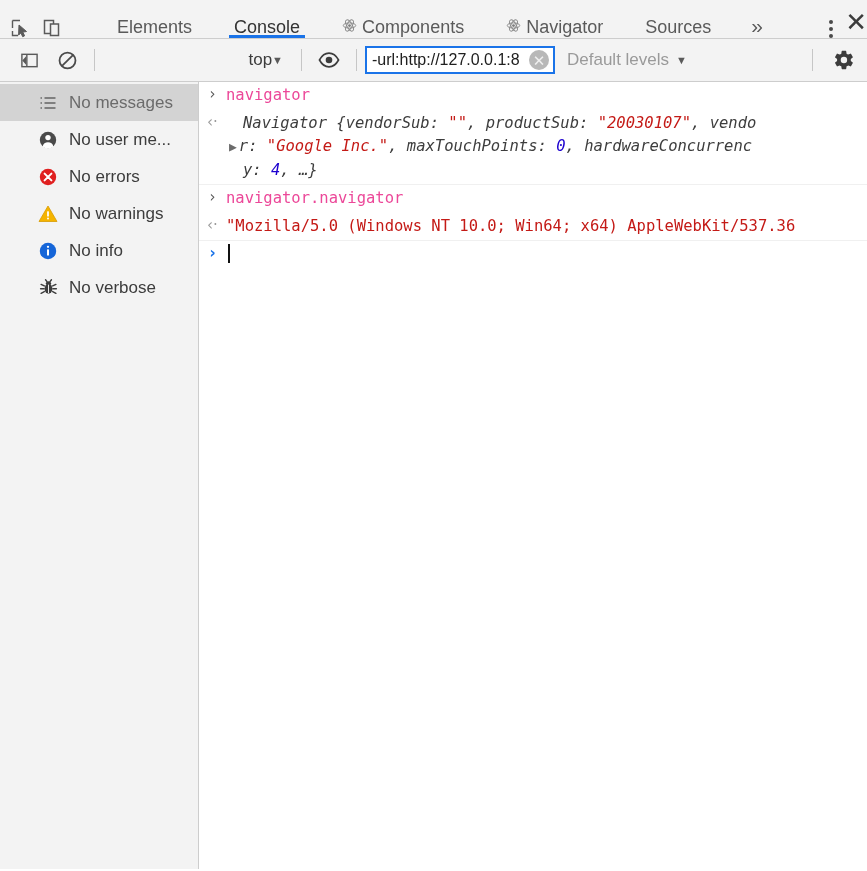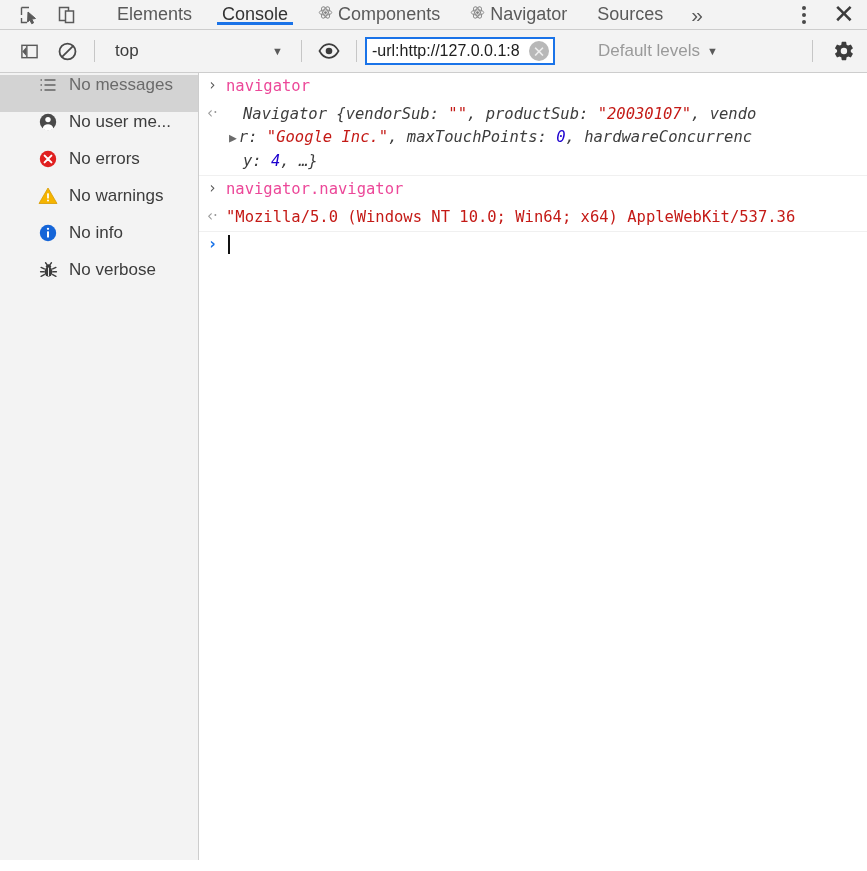--- a/index.html
+++ b/index.html
@@ -5,25 +5,26 @@
   * { box-sizing: border-box; margin: 0; padding: 0; }
   html, body {
     width: 867px; height: 871px;
     background: #ffffff;
     font-family: "Liberation Sans", sans-serif;
     overflow: hidden;
   }
 
   
   .tabbar {
-    height: 30px;
+    height: 39px;
     background: #f3f3f3;
     border-bottom: 1px solid #cdcdcd;
     display: flex;
-    align-items: center;
+    align-items: flex-end;
+    gap: 12px;
   }
   .tb-iconbtn {
     width: 38px;
     display: flex; align-items: center; justify-content: center;
     color: #5a5a5a;
   }
   .tb-iconbtn:first-child { margin-left: 10px; }
   .tb-sep {
     width: 1px; background: #c6c6c6;
     margin: 9px 7px 9px 8px;
@@ -71,21 +72,21 @@
   }
   .ct-btn {
     width: 38px; height: 43px;
     display: flex; align-items: center; justify-content: center;
     color: #5a5a5a;
   }
   .ct-btn:first-child { margin-left: 10px; }
   .ct-sep { width: 1px; height: 22px; background: #c6c6c6; margin: 0 8px; flex: 0 0 1px; }
   .ctx-select {
     width: 190px; height: 43px;
-    display: flex; align-items: center; justify-content: space-between;
+    display: flex; align-items: center; justify-content: flex-end;
     padding: 0 10px 0 12px;
     font-size: 17px; color: #3c3c3c;
   }
   .caret { font-size: 11px; color: #5a5a5a; }
   .filterbox {
     width: 190px; height: 28px;
     border: 2px solid #1a73e8;
     background: #fff;
     display: flex; align-items: center;
     padding: 0 0 0 5px;
@@ -102,38 +103,38 @@
   .clear-x {
     position: absolute; right: 4px; top: 50%; transform: translateY(-50%);
     width: 20px; height: 20px; border-radius: 50%;
     background: #b8b8b8; color: #f0f0f0;
     display: flex; align-items: center; justify-content: center;
     font-size: 15px; line-height: 1;
   }
   .levels {
     display: flex; align-items: center; gap: 7px;
     padding: 0 12px;
-    font-size: 17px; color: #9a9a9a; margin-left: 31px;
+    font-size: 17px; color: #9a9a9a;
   }
   .ct-spacer { flex: 1 1 auto; }
   .gear { width: 46px; display: flex; align-items: center; justify-content: center; }
 
   
   .body { display: flex; height: 787px; }
 
   .sidebar {
     width: 199px;
     background: #f3f3f3;
     border-right: 1px solid #cdcdcd;
     padding-top: 2px;
     flex: 0 0 199px;
   }
   .side-item {
     height: 37px;
-    display: flex; 
+    display: flex; align-items: center;
     padding-left: 38px;
     font-size: 17px;
     color: #3c3c3c;
     gap: 11px;
     white-space: nowrap;
   }
   .side-item.selected { background: #d3d3d3; color: #6b6b6b; }
   .side-ico {
     width: 20px; height: 20px;
     display: flex; align-items: center; justify-content: center;

